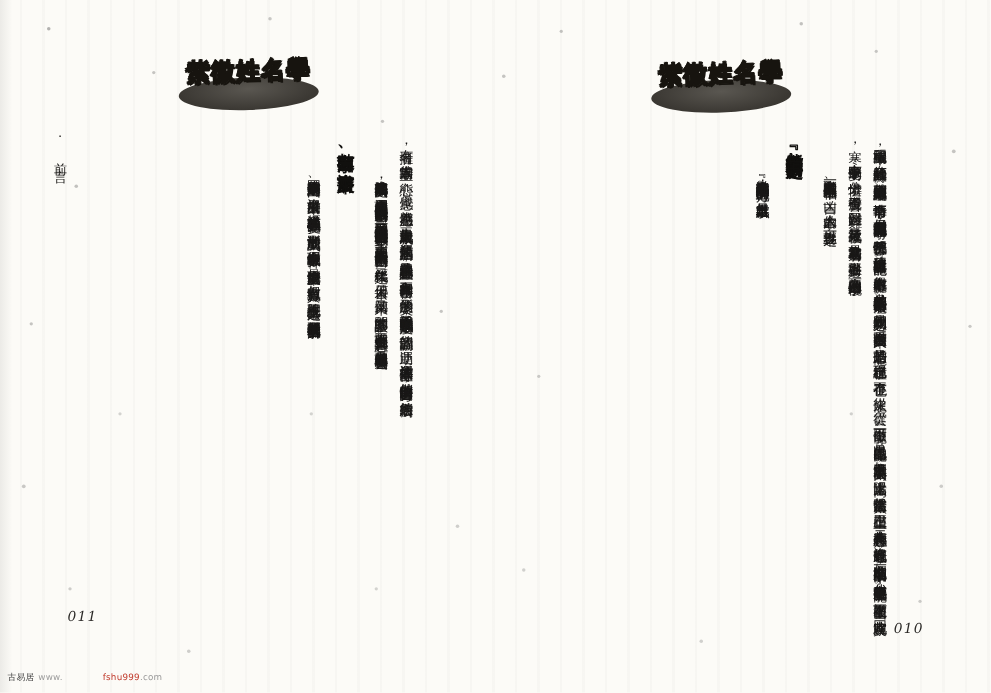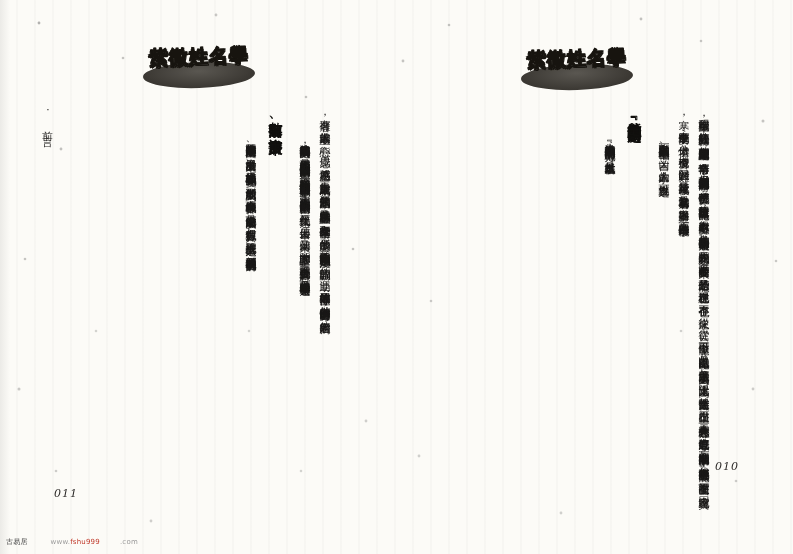--- a/index.html
+++ b/index.html
@@ -86,36 +86,36 @@
     margin-block-start: 5px; margin-block-end: 3px;
     color: #11100e;
   }
 
   
   .page-number {
     position: absolute;
     font-family: "DejaVu Serif", serif; font-style: italic;
     font-size: 11px; letter-spacing: 1px; color: #2c2a28;
   }
-  .page.right .page-number { left: 318px; top: 460px; }
+  .page.right .page-number { left: 318px; top: 496px; }
   .page.left  .page-number { left: 54px;  top: 487px; }
 
   .margin-note {
     position: absolute; left: 41px; top: 104px;
     writing-mode: vertical-rl; text-orientation: upright;
     font-size: 10.5px; letter-spacing: 6px; color: #232220;
   }
 
   .watermark {
     position: absolute; left: 6px; top: 537px;
     font-size: 7px; letter-spacing: 0.2px; white-space: nowrap;
   }
   .watermark .wm-label { color: #3a3a3a; margin-right: 3px; text-align: right; }
-  .watermark .wm-www, .watermark .wm-tld { color: #9a9a9a; margin-left: 20px; }
-  .watermark .wm-host { color: #c0392b; }
+  .watermark .wm-www, .watermark .wm-tld { color: #9a9a9a; }
+  .watermark .wm-host { color: #c0392b; margin-left: 32px; }
 </style>
 </head>
 <body>
 
 <div class="scan-bands"></div>
 <div class="edge-smudge"></div>
 <div class="speckles"></div>
 
 <div>
 

